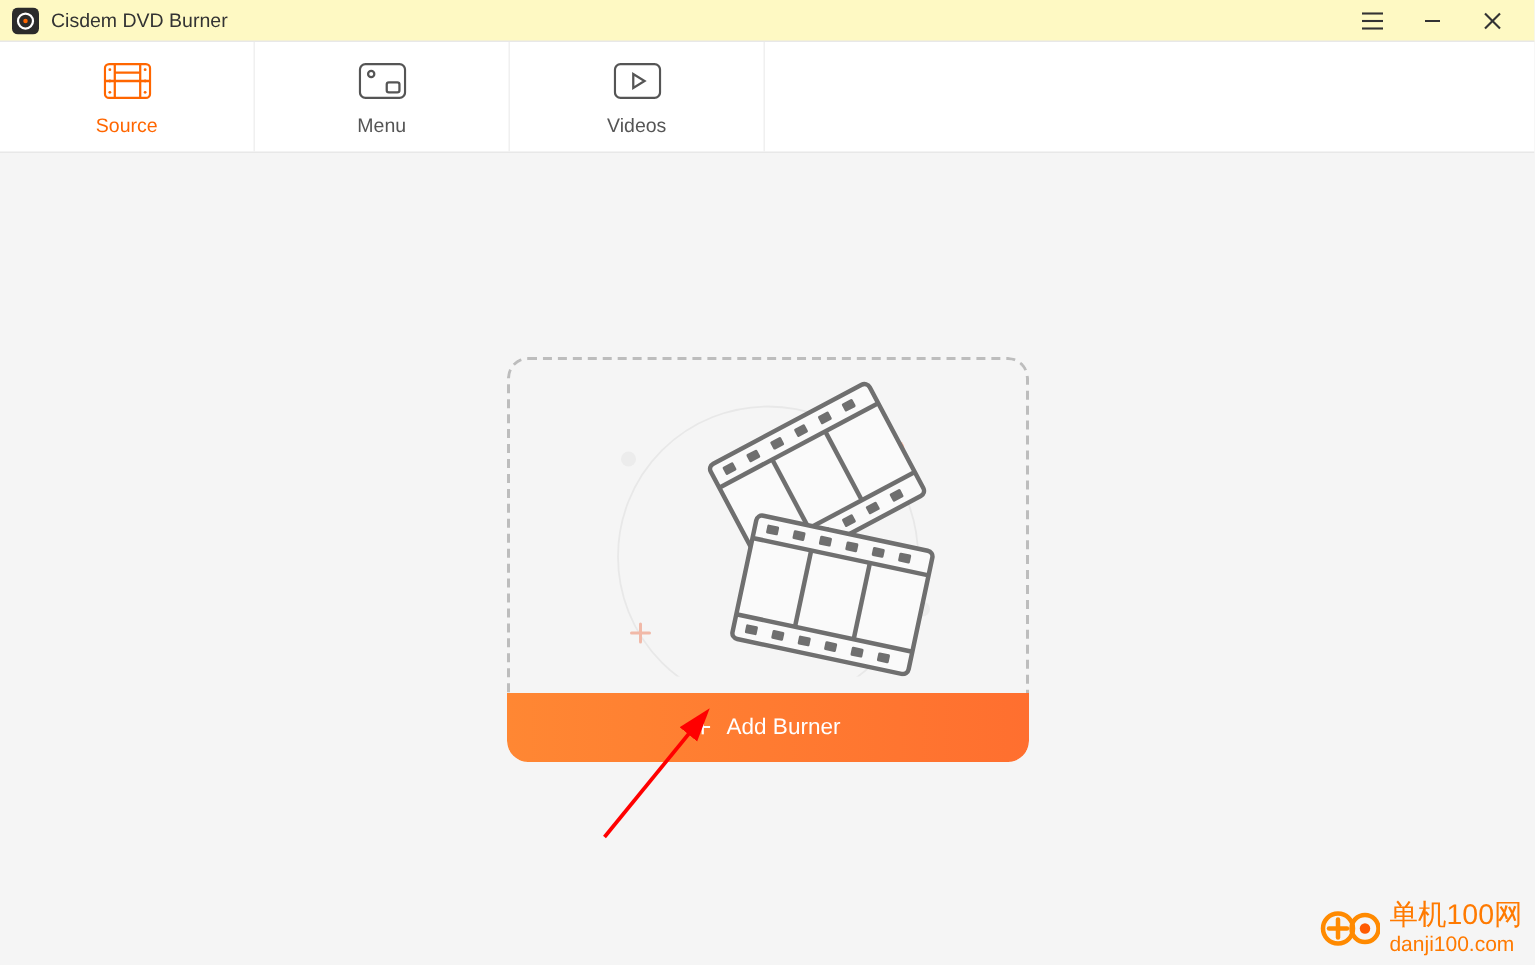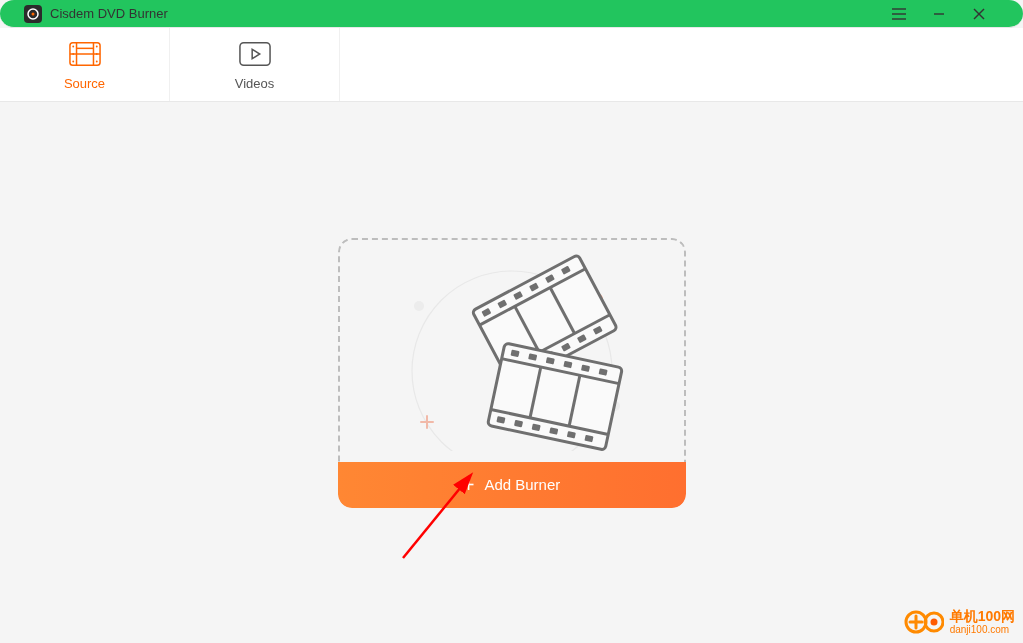--- a/index.html
+++ b/index.html
@@ -6,26 +6,25 @@
 body {
   width: 1023px;
   height: 643px;
   font-family: -apple-system, "Segoe UI", Arial, sans-serif;
   background: #f5f5f5;
   overflow: hidden;
   position: relative;
 }
 .titlebar {
   height: 28px;
-  background: #22c55e;
-  display: flex;
-  align-items: center;
-  padding: 0 24px;
+  background: #fef9c3;
+  display: flex;
+  align-items: center;
+  padding: 0 8px;
   border-bottom: 1px solid #e8e8e8;
-  border-radius: 14px;
 }
 .titlebar .app-icon {
   width: 18px; height: 18px;
   margin-right: 8px;
   display: flex; align-items: center; justify-content: center;
 }
 .titlebar .title {
   font-size: 13px;
   color: #333;
   flex: 1;
@@ -112,22 +111,22 @@
 
 .watermark {
   position: absolute;
   right: 8px;
   bottom: 6px;
   display: flex;
   align-items: center;
   gap: 6px;
 }
 .watermark .wm-text { display: flex; flex-direction: column; line-height: 1.1; }
-.watermark .wm-line1 { font-size: 14px; color: #ff7a00; font-weight: 700; }
-.watermark .wm-line2 { font-size: 10px; color: #ff7a00; }
+.watermark .wm-line1 { font-size: 19px; color: #ff7a00; font-weight: 400; }
+.watermark .wm-line2 { font-size: 14px; color: #ff7a00; }
 </style>
 </head>
 <body>
 
 <div class="titlebar">
   <div class="app-icon">
     <svg width="18" height="18" viewBox="0 0 18 18">
       <rect x="0" y="0" width="18" height="18" rx="4" fill="#2b2b2b"></rect>
       <circle cx="9" cy="9" r="5" fill="none" stroke="#fff" stroke-width="1.5"></circle>
       <circle cx="9" cy="9" r="1.5" fill="#ff6600"></circle>
@@ -165,20 +164,30 @@
         <line x1="8" y1="7" x2="26" y2="7" stroke-dasharray="0"></line>
         <circle cx="4.5" cy="5" r="1" fill="#ff6600" stroke="none"></circle>
         <circle cx="4.5" cy="13" r="1" fill="#ff6600" stroke="none"></circle>
         <circle cx="4.5" cy="21" r="1" fill="#ff6600" stroke="none"></circle>
         <circle cx="29.5" cy="5" r="1" fill="#ff6600" stroke="none"></circle>
         <circle cx="29.5" cy="13" r="1" fill="#ff6600" stroke="none"></circle>
         <circle cx="29.5" cy="21" r="1" fill="#ff6600" stroke="none"></circle>
       </svg>
     </span>
     <span class="tab-label">Source</span>
+  </div>
+  <div class="tab">
+    <span class="tab-icon">
+      <svg width="34" height="26" viewBox="0 0 34 26" fill="none" stroke="#555" stroke-width="1.6">
+        <rect x="1" y="1" width="32" height="24" rx="4"></rect>
+        <circle cx="9" cy="8" r="2.2"></circle>
+        <rect x="20" y="14" width="9" height="7" rx="1.5"></rect>
+      </svg>
+    </span>
+    <span class="tab-label">Menu</span>
   </div>
   <div class="tab">
     <span class="tab-icon">
       <svg width="34" height="26" viewBox="0 0 34 26" fill="none" stroke="#555" stroke-width="1.6">
         <rect x="1" y="1" width="32" height="24" rx="4"></rect>
         <polygon points="14,8 14,18 22,13" fill="none"></polygon>
       </svg>
     </span>
     <span class="tab-label">Videos</span>
   </div>

